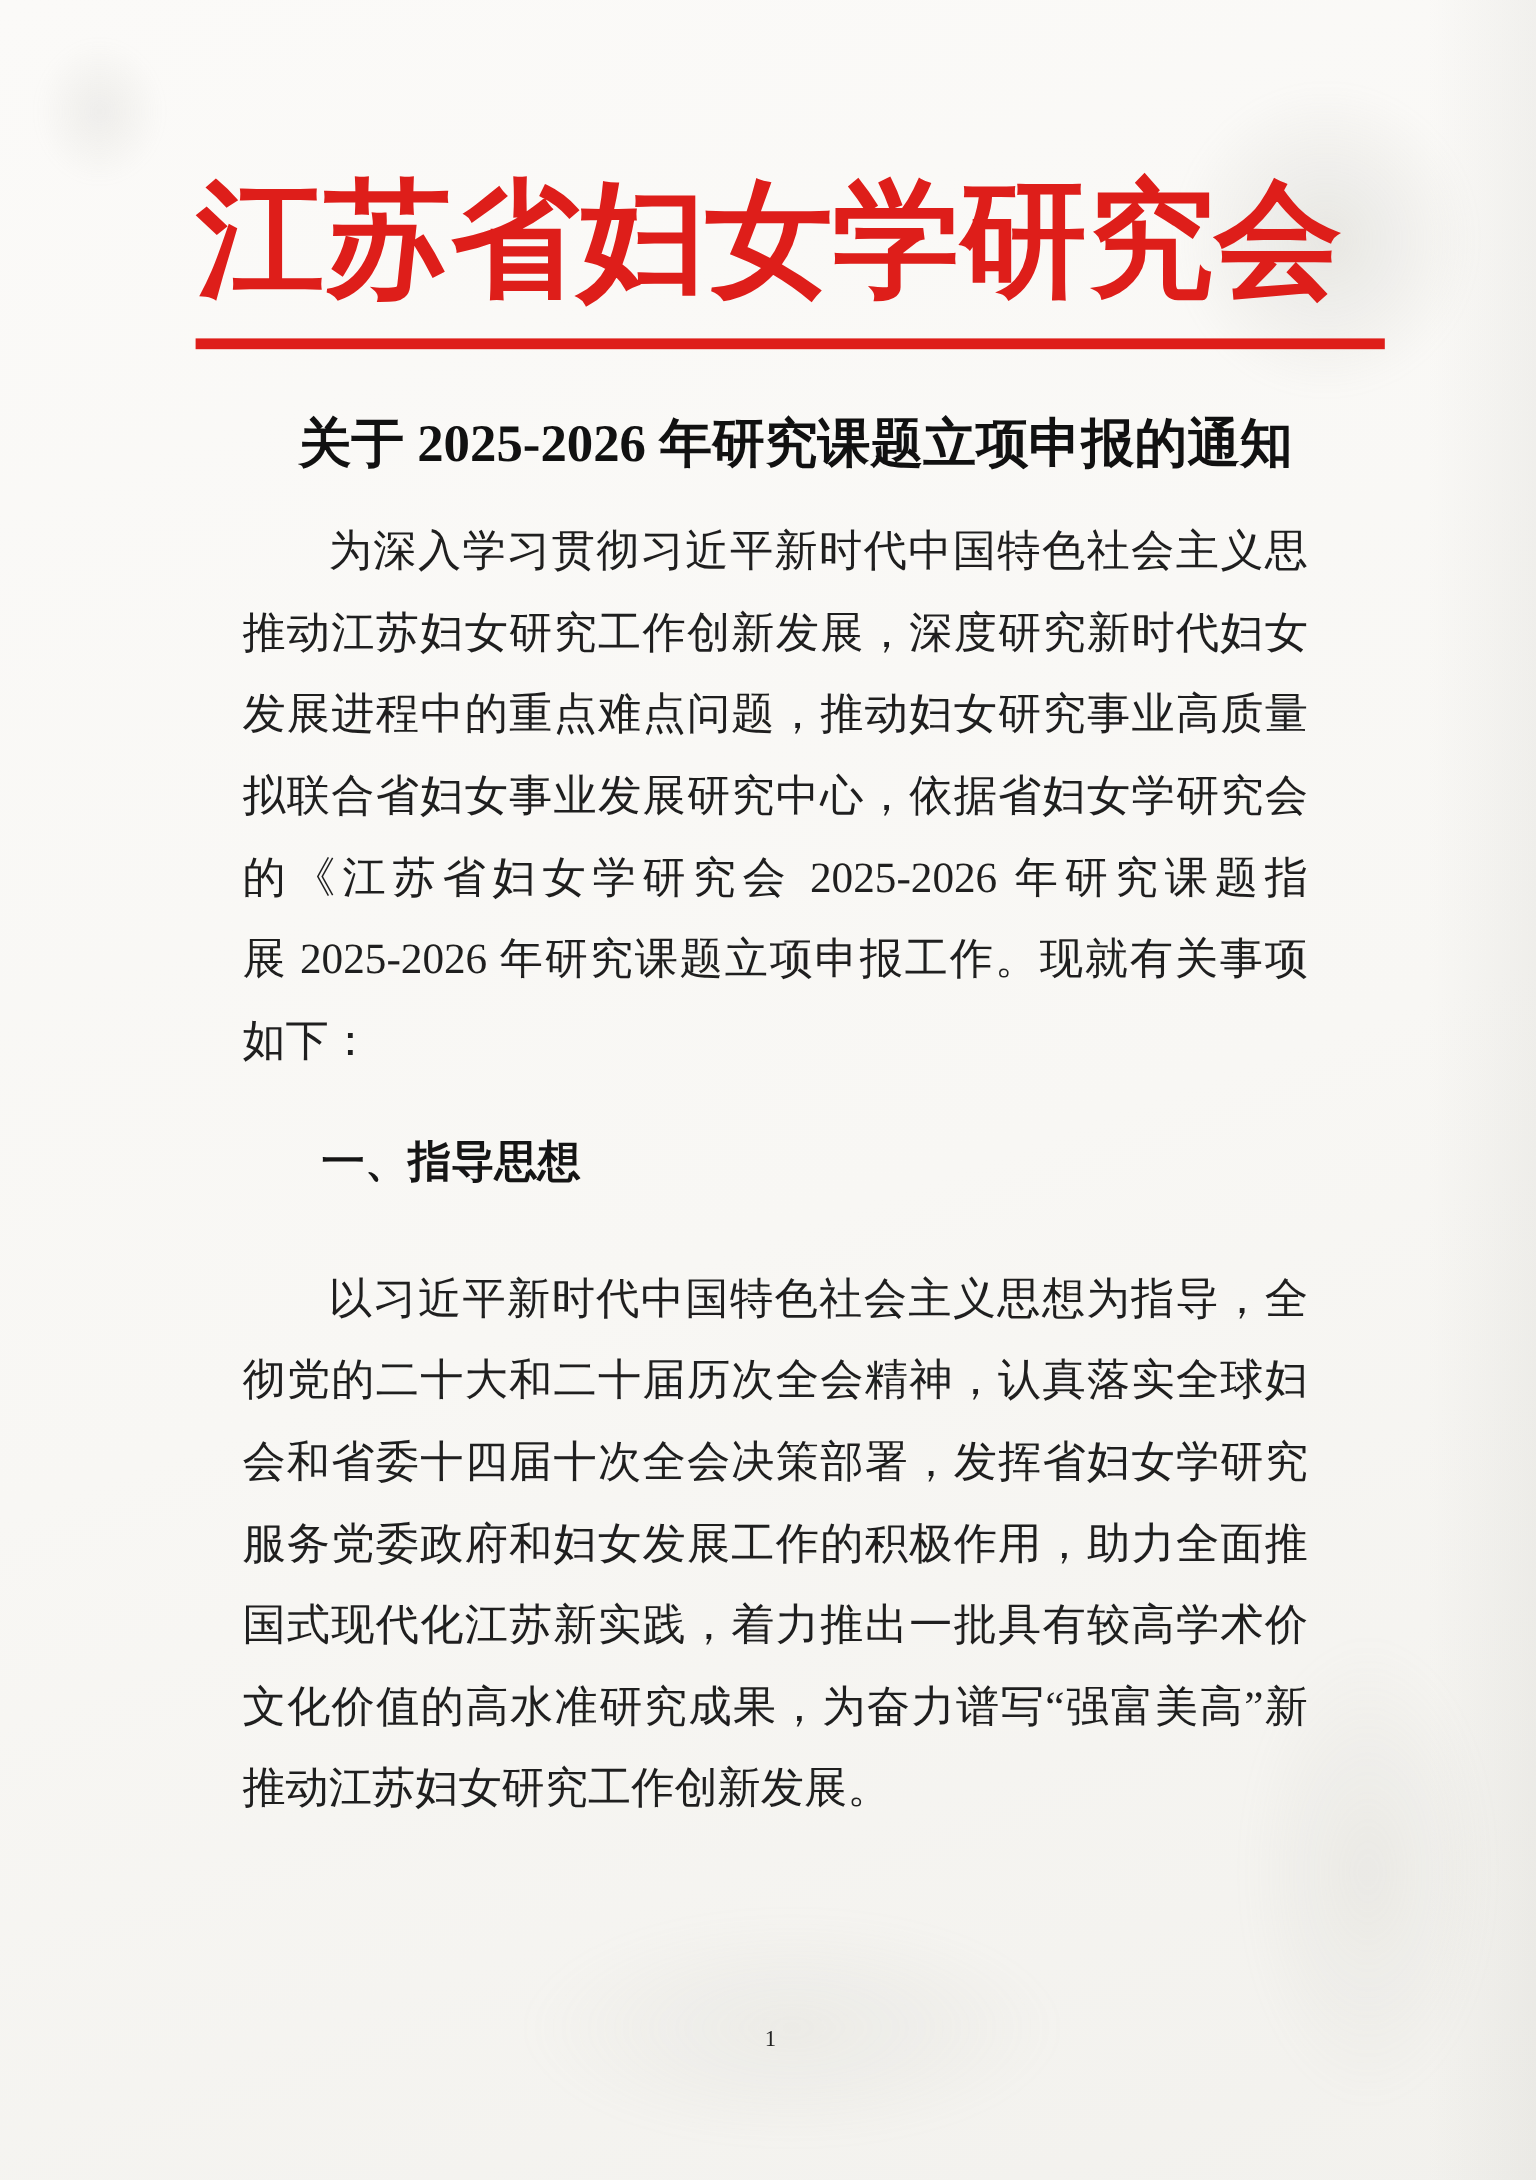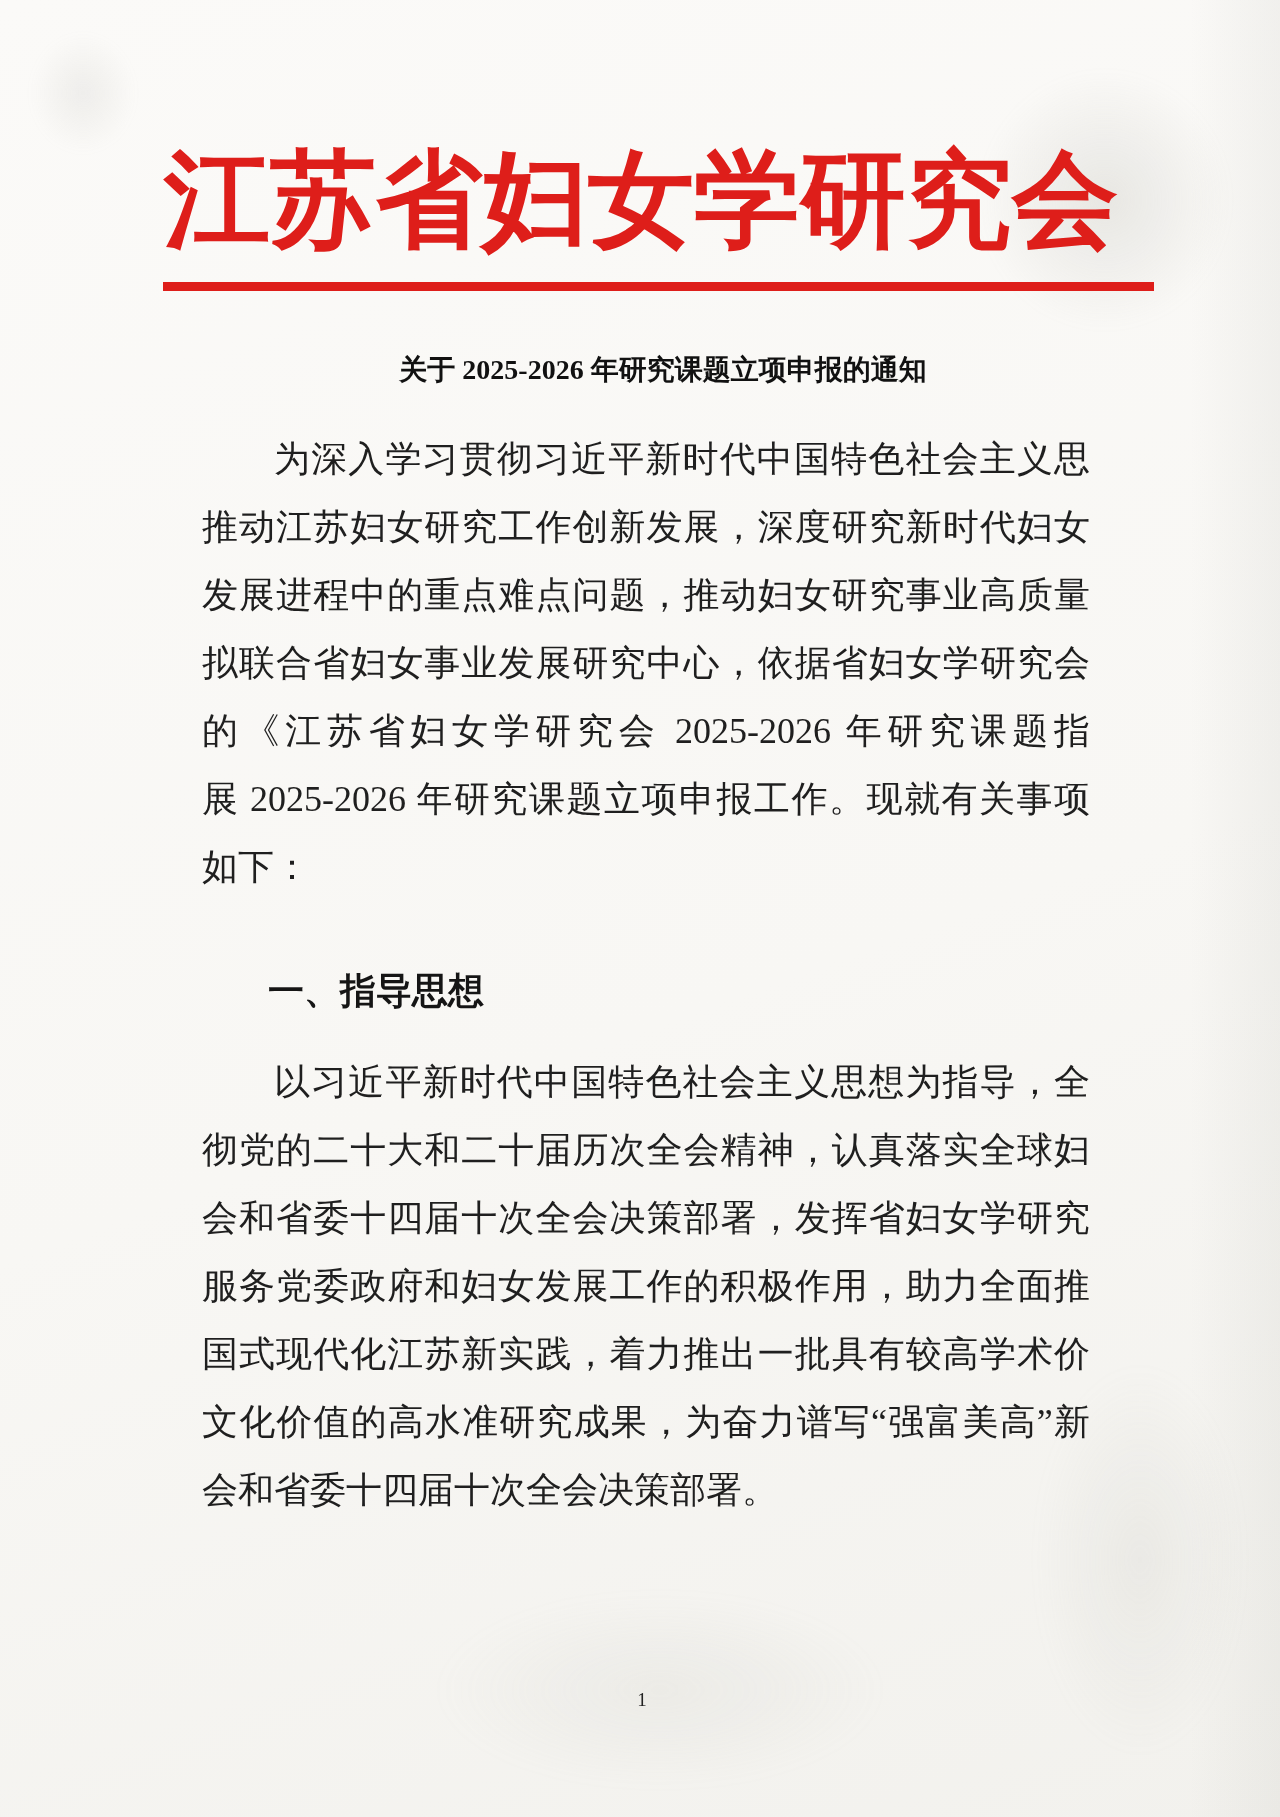--- a/index.html
+++ b/index.html
@@ -46,44 +46,44 @@
     font-family:"Liberation Serif","DejaVu Serif",serif;
   }
   .divider{
     position:absolute;left:163px;top:282px;width:991px;height:9px;
     background:var(--accent);
   }
 
   
   .notice-title{
     position:absolute;left:185px;top:344px;width:956px;height:52px;
-    font-size:28px;line-height:52px;font-weight:bold;text-align:center;
+    font-size:44px;line-height:52px;font-weight:bold;text-align:center;
     white-space:nowrap;color:#111;
   }
 
   
   .body-block{
     position:absolute;left:202px;width:888px;
     font-size:36px;line-height:68px;color:var(--ink);
   }
   .block-opening{top:425px;}
   .block-section-1{top:1048px;}
   .line{height:68px;white-space:nowrap;}
   .line.fill{
     white-space:normal;
     text-align:justify;text-align-last:justify;
     text-justify:inter-ideograph;
     overflow:hidden;
   }
   .line.indent{text-indent:2em;}
 
   .section-heading{
-    position:absolute;left:268px;top:970px;height:48px;
+    position:absolute;left:268px;top:944px;height:48px;
     font-size:36px;line-height:48px;font-weight:bold;color:#151515;
-    font-family:Liberation Mono, monospace;
+    font-family:Liberation Sans, sans-serif;
     white-space:nowrap;
   }
 
   .page-number{
     position:absolute;left:0;top:1688px;width:1280px;
     text-align:center;font-size:19px;line-height:24px;color:#222;
     transform:translateX(2px);
   }
 </style>
 </head>
@@ -117,18 +117,18 @@
 
   <div class="section-heading">一、指导思想</div>
 
   <div class="body-block block-section-1">
       <div class="line indent fill">以习近平新时代中国特色社会主义思想为指导，全面贯</div>
       <div class="line fill">彻党的二十大和二十届历次全会精神，认真落实全球妇女峰</div>
       <div class="line fill">会和省委十四届十次全会决策部署，发挥省妇女学研究会在</div>
       <div class="line fill">服务党委政府和妇女发展工作的积极作用，助力全面推进中</div>
       <div class="line fill">国式现代化江苏新实践，着力推出一批具有较高学术价值和</div>
       <div class="line fill">文化价值的高水准研究成果，为奋力谱写“强富美高”新江苏</div>
-      <div class="line">会和省委十四届十次全会决策部署。</div>
+      <div class="line">推动江苏妇女研究工作创新发展。</div>
     </div>
 
   <div class="page-number">1</div>
 
 </div>
 
 </body></html>

